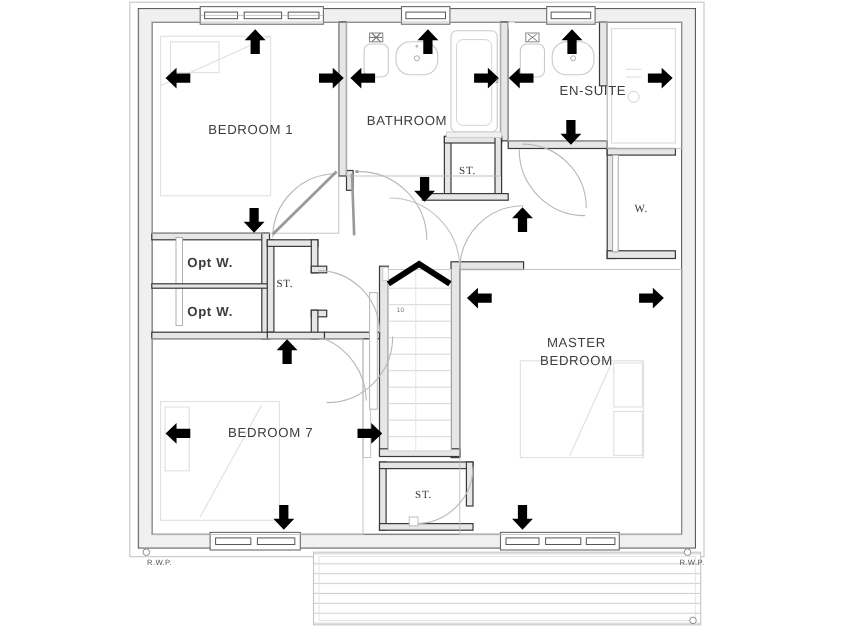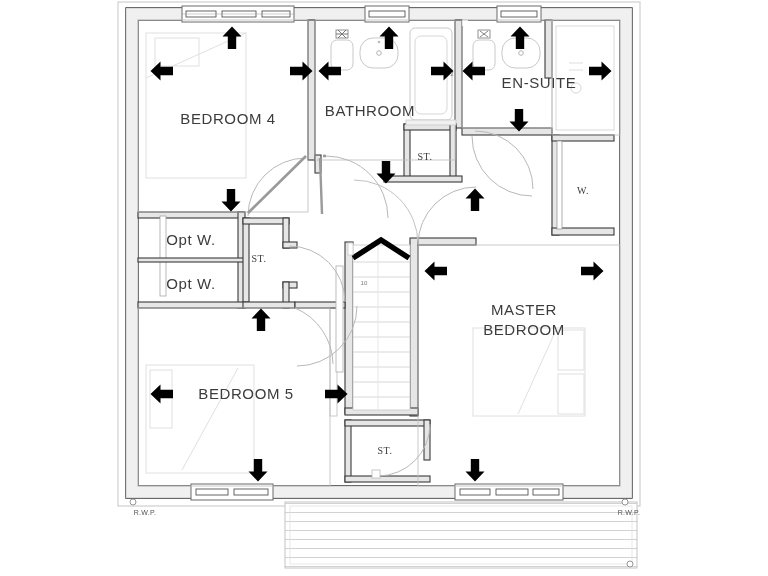--- a/index.html
+++ b/index.html
@@ -28,23 +28,23 @@
   .room-label {
     position: absolute;
     color: #3c3c3c;
     font-family: "Liberation Sans", sans-serif;
     letter-spacing: 0.6px;
     white-space: nowrap;
     text-align: center;
     transform: translate(-50%, -50%);
     pointer-events: none;
   }
-  .lbl-lg { font-size: 15px; text-align: center; }
+  .lbl-lg { font-size: 12px; text-align: center; }
   .lbl-md { font-size: 10px; font-family: Liberation Serif, serif; }
-  .lbl-sm { font-size: 15px; }
+  .lbl-sm { font-size: 12px; font-weight: bold; }
   .lbl-xs { font-size: 7px; letter-spacing: 0.3px; color: #555; }
   .lbl-tiny { font-size: 6px; letter-spacing: 0.2px; color: #777; }
   .lbl-two-line { line-height: 1.35; }
 </style>
 </head>
 <body>
 
 <div id="plan-root">
 
   <svg id="plan-svg" viewBox="0 0 768 576">
@@ -285,25 +285,25 @@
         <path d="M -4.2,11 L 4.2,11 L 4.2,-1.5 L 9.5,-1.5 L 0,-11.5 L -9.5,-1.5 L -4.2,-1.5 Z" fill="#000000" transform="translate(436,271) rotate(270)"></path>
         <path d="M -4.2,11 L 4.2,11 L 4.2,-1.5 L 9.5,-1.5 L 0,-11.5 L -9.5,-1.5 L -4.2,-1.5 Z" fill="#000000" transform="translate(592,271) rotate(90)"></path>
         <path d="M -4.2,11 L 4.2,11 L 4.2,-1.5 L 9.5,-1.5 L 0,-11.5 L -9.5,-1.5 L -4.2,-1.5 Z" fill="#000000" transform="translate(162,394) rotate(270)"></path>
         <path d="M -4.2,11 L 4.2,11 L 4.2,-1.5 L 9.5,-1.5 L 0,-11.5 L -9.5,-1.5 L -4.2,-1.5 Z" fill="#000000" transform="translate(336,394) rotate(90)"></path>
         <path d="M -4.2,11 L 4.2,11 L 4.2,-1.5 L 9.5,-1.5 L 0,-11.5 L -9.5,-1.5 L -4.2,-1.5 Z" fill="#000000" transform="translate(258,470) rotate(180)"></path>
         <path d="M -4.2,11 L 4.2,11 L 4.2,-1.5 L 9.5,-1.5 L 0,-11.5 L -9.5,-1.5 L -4.2,-1.5 Z" fill="#000000" transform="translate(475,470) rotate(180)"></path>
       </g>
   </svg>
 
   <div id="label-layer">
-      <div class="room-label lbl-lg" style="left: 228px; top: 118px;">BEDROOM 4</div>
+      <div class="room-label lbl-lg" style="left: 228px; top: 118px;">BEDROOM 1</div>
       <div class="room-label lbl-lg" style="left: 370px; top: 110px;">BATHROOM</div>
       <div class="room-label lbl-lg" style="left: 539px; top: 82px;">EN-SUITE</div>
       <div class="room-label lbl-lg lbl-two-line" style="left: 524px; top: 320px;">MASTER<br>BEDROOM</div>
-      <div class="room-label lbl-lg" style="left: 246px; top: 393px;">BEDROOM 5</div>
+      <div class="room-label lbl-lg" style="left: 246px; top: 393px;">BEDROOM 7</div>
       <div class="room-label lbl-md" style="left: 425px; top: 156px;">ST.</div>
       <div class="room-label lbl-md" style="left: 259px; top: 258px;">ST.</div>
       <div class="room-label lbl-md" style="left: 385px; top: 450px;">ST.</div>
       <div class="room-label lbl-md" style="left: 583px; top: 190px;">W.</div>
       <div class="room-label lbl-sm" style="left: 191px; top: 239px;">Opt W.</div>
       <div class="room-label lbl-sm" style="left: 191px; top: 283px;">Opt W.</div>
     </div>
   <div id="annotation-layer">
       <div class="room-label lbl-xs" style="left: 145px; top: 512px;">R.W.P.</div>
       <div class="room-label lbl-xs" style="left: 629px; top: 512px;">R.W.P.</div>

